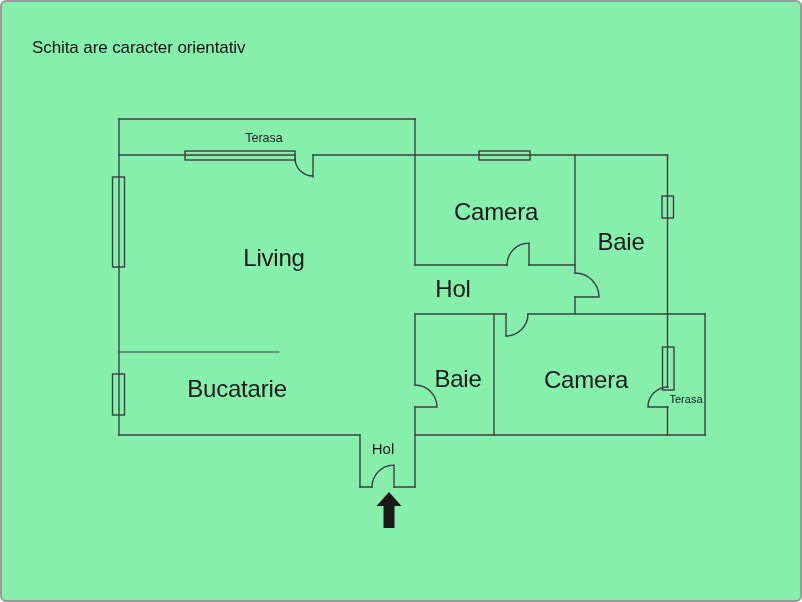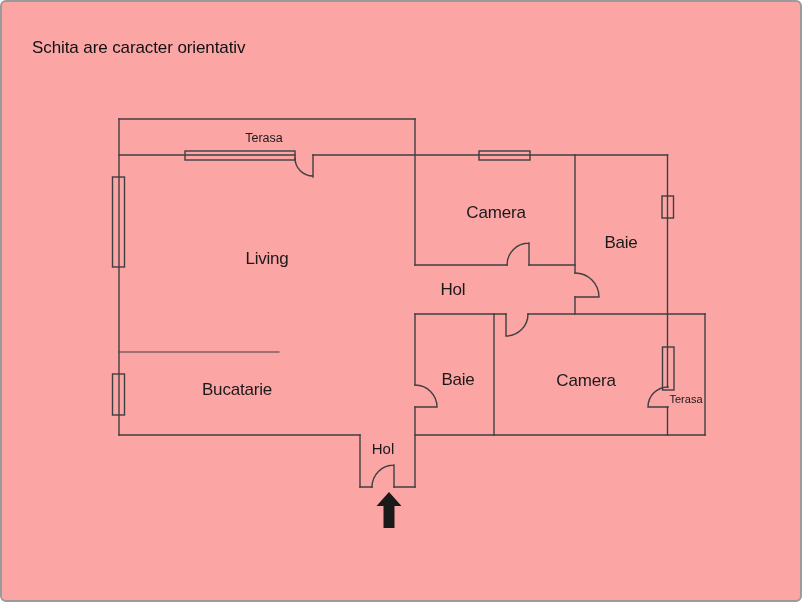--- a/index.html
+++ b/index.html
@@ -1,34 +1,34 @@
 <!DOCTYPE html>
 <html><head>
 <meta charset="utf-8">
 <style>
   html,body{margin:0;padding:0;background:#fff;}
   body{font-family:"Liberation Sans", sans-serif;}
   #canvas{
     position:relative;
     width:802px;height:602px;
     box-sizing:border-box;
-    background:#fca5a5;
+    background:#86efac;
     border:2px solid #9a9a9a;
     border-radius:6px;
     overflow:hidden;
   }
   #plan-svg{position:absolute;left:0;top:0;}
   .lbl{
     position:absolute;
     transform:translate(-50%,-50%);
     color:#1a1a1a;
     white-space:nowrap;
     line-height:1;
   }
-  .lbl-room{font-size:17px;letter-spacing:-0.2px;}
+  .lbl-room{font-size:24px;letter-spacing:-0.2px;}
   .lbl-small{font-size:12.5px;}
   .lbl-tiny{font-size:11px;}
   .lbl-entry{font-size:15px;}
   #title{
     position:absolute;
     left:30px;top:36px;
     font-size:17px;
     letter-spacing:-0.1px;
     color:#111;
   }
@@ -74,21 +74,21 @@
       <rect x="660" y="194" width="11.5" height="22"></rect>
       <rect x="660.5" y="345" width="11.5" height="43"></rect>
     </g>
 
     <path fill="#1a1a1a" stroke="none" d="M387,490 L399.5,504 L392.5,504 L392.5,526 L381.5,526 L381.5,504 L374.5,504 Z"></path>
   </svg>
 
   <div id="title">Schita are caracter orientativ</div>
 
   <div class="lbl lbl-small" style="left:262px;top:136px;">Terasa</div>
-  <div class="lbl lbl-room" style="left:265px;top:256px;">Living</div>
+  <div class="lbl lbl-room" style="left:272px;top:256px;">Living</div>
   <div class="lbl lbl-room" style="left:494px;top:210px;">Camera</div>
   <div class="lbl lbl-room" style="left:619px;top:240px;">Baie</div>
   <div class="lbl lbl-room" style="left:451px;top:287px;">Hol</div>
   <div class="lbl lbl-room" style="left:235px;top:387px;">Bucatarie</div>
   <div class="lbl lbl-room" style="left:456px;top:377px;">Baie</div>
   <div class="lbl lbl-room" style="left:584px;top:378px;">Camera</div>
   <div class="lbl lbl-tiny" style="left:684px;top:397px;">Terasa</div>
   <div class="lbl lbl-entry" style="left:381px;top:446px;">Hol</div>
 </div>
 

